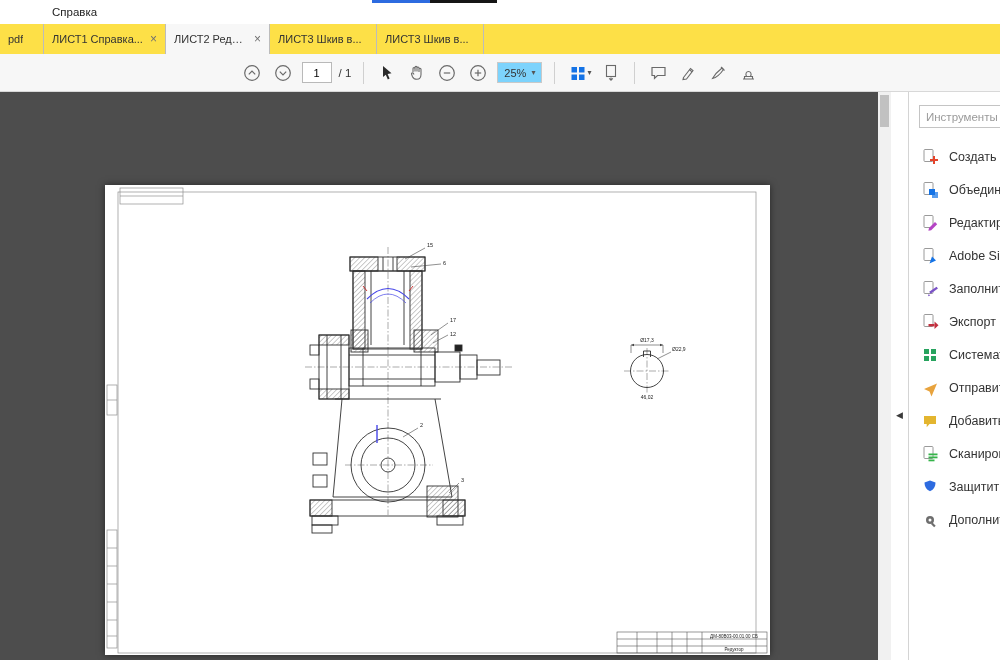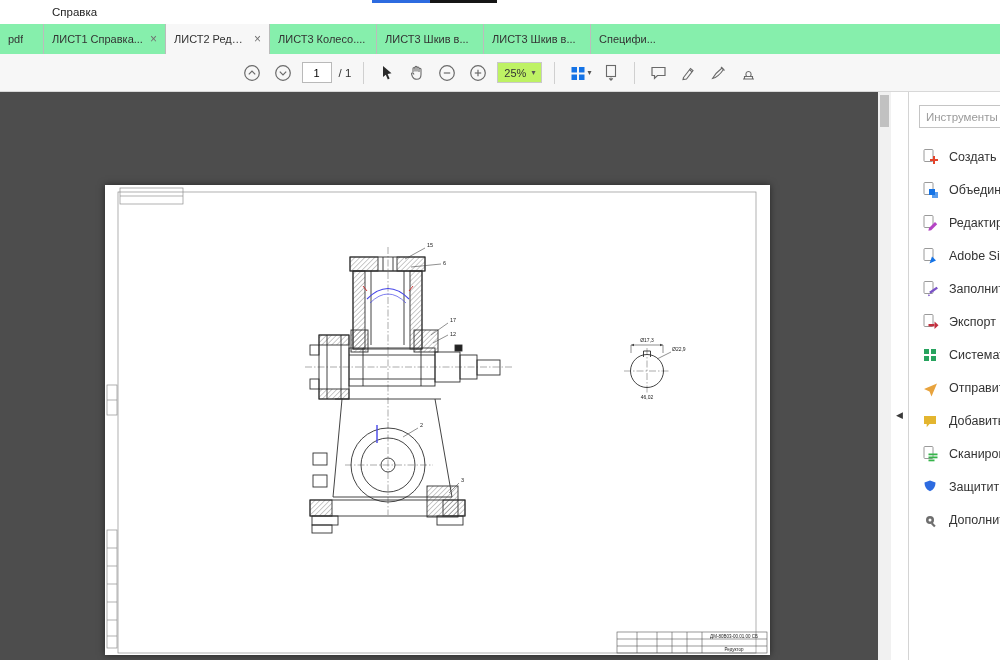--- a/index.html
+++ b/index.html
@@ -7,39 +7,39 @@
        font-family:"Liberation Sans",sans-serif;background:#fff;}
 
   
   .menubar{position:absolute;top:0;left:0;right:0;height:24px;background:#fff;
            display:flex;align-items:center;padding-left:6px;box-sizing:border-box;margin-left:40px;}
   .menu-item{font-size:11.5px;color:#222;padding:2px 6px;cursor:default;}
   .title-frag{position:absolute;top:0;left:372px;width:125px;height:3px;background:#151515;}
   .title-frag .blue{position:absolute;left:0;top:0;width:58px;height:3px;background:#2d6be0;}
 
   
-  .tabbar{position:absolute;top:24px;left:0;right:0;height:30px;background:#86efac;
+  .tabbar{position:absolute;top:24px;left:0;right:0;height:30px;background:#fde047;
           display:flex;align-items:stretch;overflow:hidden;}
   .tab{display:flex;align-items:center;padding:0 8px;font-size:11px;color:#333;
        border-right:1px solid #bcbcbc;white-space:nowrap;overflow:hidden;
        box-sizing:border-box;cursor:pointer;flex:0 0 auto;}
   .tab.active{background:#f7f7f7;}
   .tab-label{overflow:hidden;text-overflow:ellipsis;}
   .tab-close{margin-left:7px;color:#707070;font-size:12px;line-height:1;cursor:pointer;}
 
   
   .toolbar{position:absolute;top:54px;left:0;right:0;height:38px;background:#f7f7f7;
            border-bottom:1px solid #d8d8d8;display:flex;align-items:center;
            justify-content:center;gap:7px;box-sizing:border-box;}
   .tbtn{background:none;border:none;padding:2px;display:flex;align-items:center;cursor:pointer;}
   .sep{width:1px;height:22px;background:#d0d0d0;margin:0 5px;}
   .page-input{width:24px;height:17px;border:1px solid #b9b9b9;font-size:11px;
               text-align:center;background:#fff;font-family:inherit;}
   .page-total{font-size:11.5px;color:#333;}
-  .zoom-box{display:flex;align-items:center;gap:5px;border:1px solid #c9c9c9;background:#bef264;
+  .zoom-box{display:flex;align-items:center;gap:5px;border:1px solid #c9c9c9;background:#7dd3fc;
             height:19px;padding:0 6px;font-size:11px;color:#333;cursor:pointer;}
   .caret{font-size:8px;color:#555;}
 
   
   .docarea{position:absolute;top:92px;left:0;width:878px;height:568px;background:#4d4d4d;}
   .page{position:absolute;left:105px;top:185px;width:665px;height:470px;background:#fff;
         box-shadow:0 0 7px rgba(0,0,0,.5);}
   .vscroll{position:absolute;left:878px;top:92px;width:13px;height:568px;background:#f1f1f1;}
   .vthumb{position:absolute;left:2px;top:3px;width:9px;height:32px;background:#c1c1c1;cursor:pointer;}
   .handle-strip{position:absolute;left:891px;top:92px;width:17px;height:568px;background:#ffffff;}
@@ -74,30 +74,24 @@
   </div>
   <div class="tab" style="width:122px">
     <span class="tab-label">ЛИСТ1 Справка...</span>
     <span class="tab-close">×</span>
   </div>
   <div class="tab active" style="width:104px">
     <span class="tab-label">ЛИСТ2 Редукт...</span>
     <span class="tab-close">×</span>
   </div>
   <div class="tab" style="width:107px">
-    <span class="tab-label">ЛИСТ3 Колесо....</span>
+    <span class="tab-label">ЛИСТ3 Шкив в...</span>
   </div>
   <div class="tab" style="width:107px">
     <span class="tab-label">ЛИСТ3 Шкив в...</span>
-  </div>
-  <div class="tab" style="width:107px">
-    <span class="tab-label">ЛИСТ3 Шкив в...</span>
-  </div>
-  <div class="tab" style="width:88px;border-right:none">
-    <span class="tab-label">Специфи...</span>
   </div>
 </div>
 
 <div class="toolbar">
   <button class="tbtn">
     <svg width="20" height="20" viewBox="0 0 20 20">
       <circle cx="10" cy="10" r="7.3" fill="none" stroke="#6a6a6a" stroke-width="1.2"></circle>
       <path d="M6.8,11.3 L10,8.1 L13.2,11.3" fill="none" stroke="#6a6a6a" stroke-width="1.2"></path>
     </svg>
   </button>

